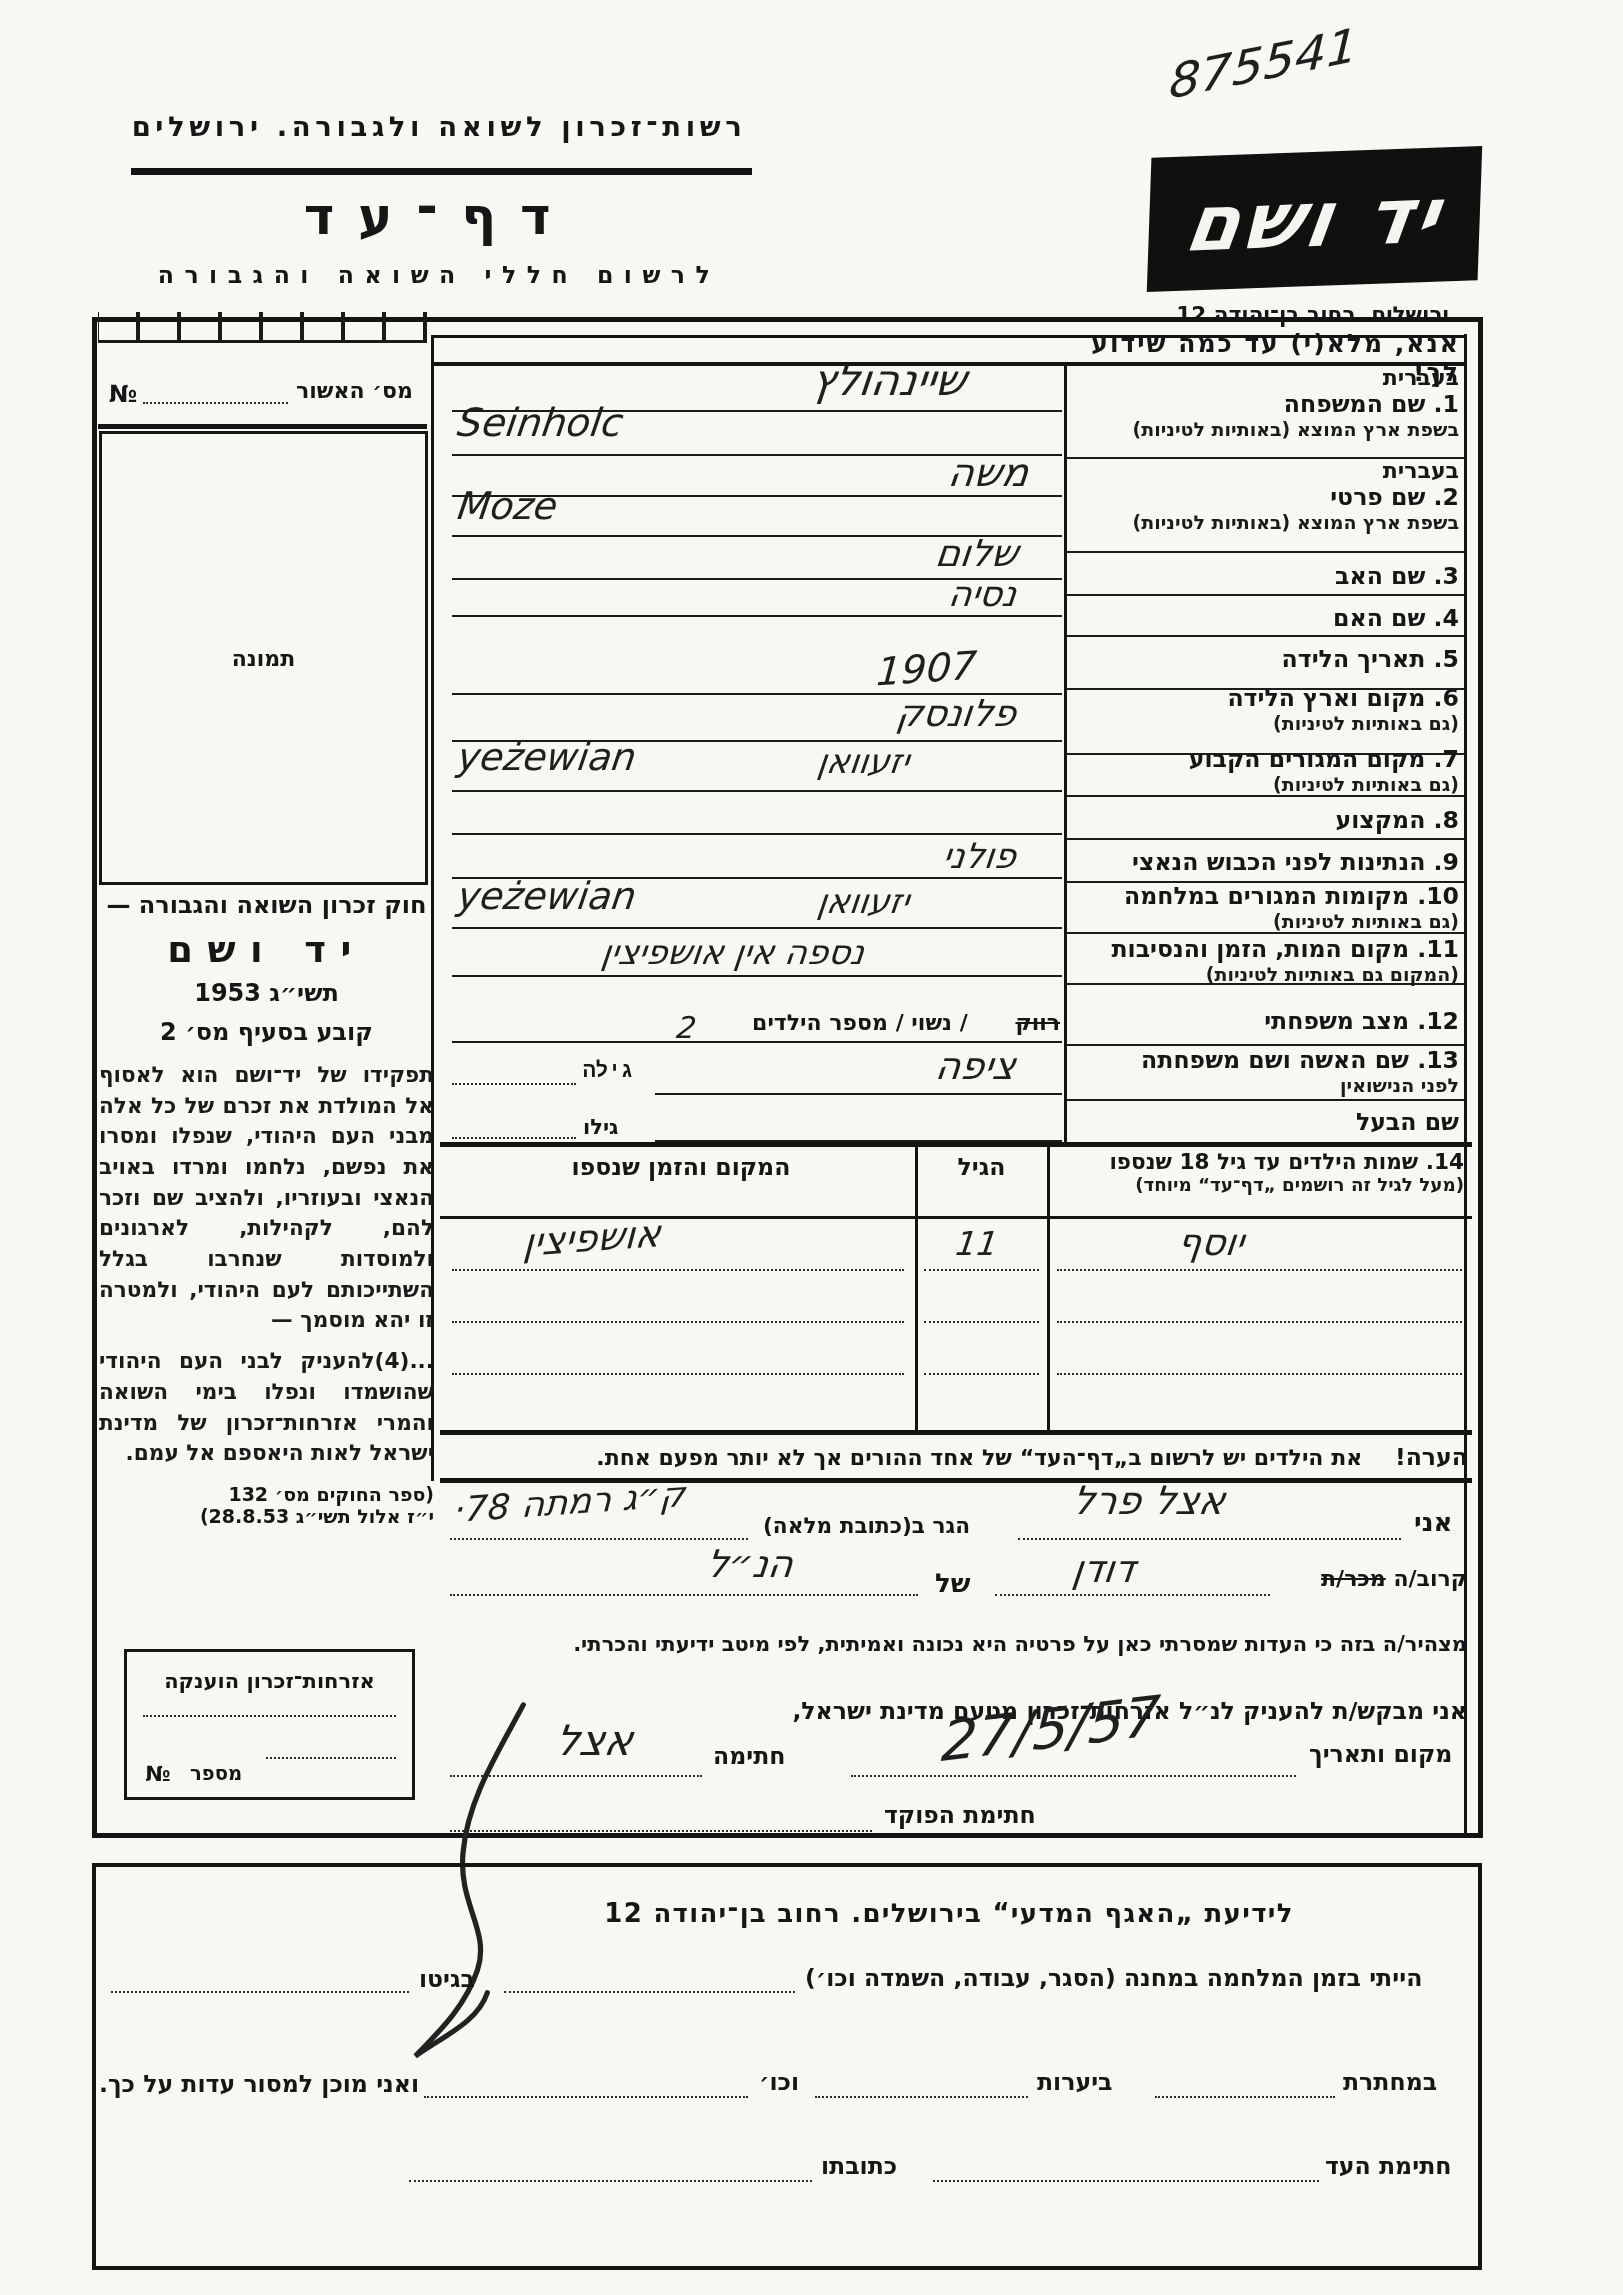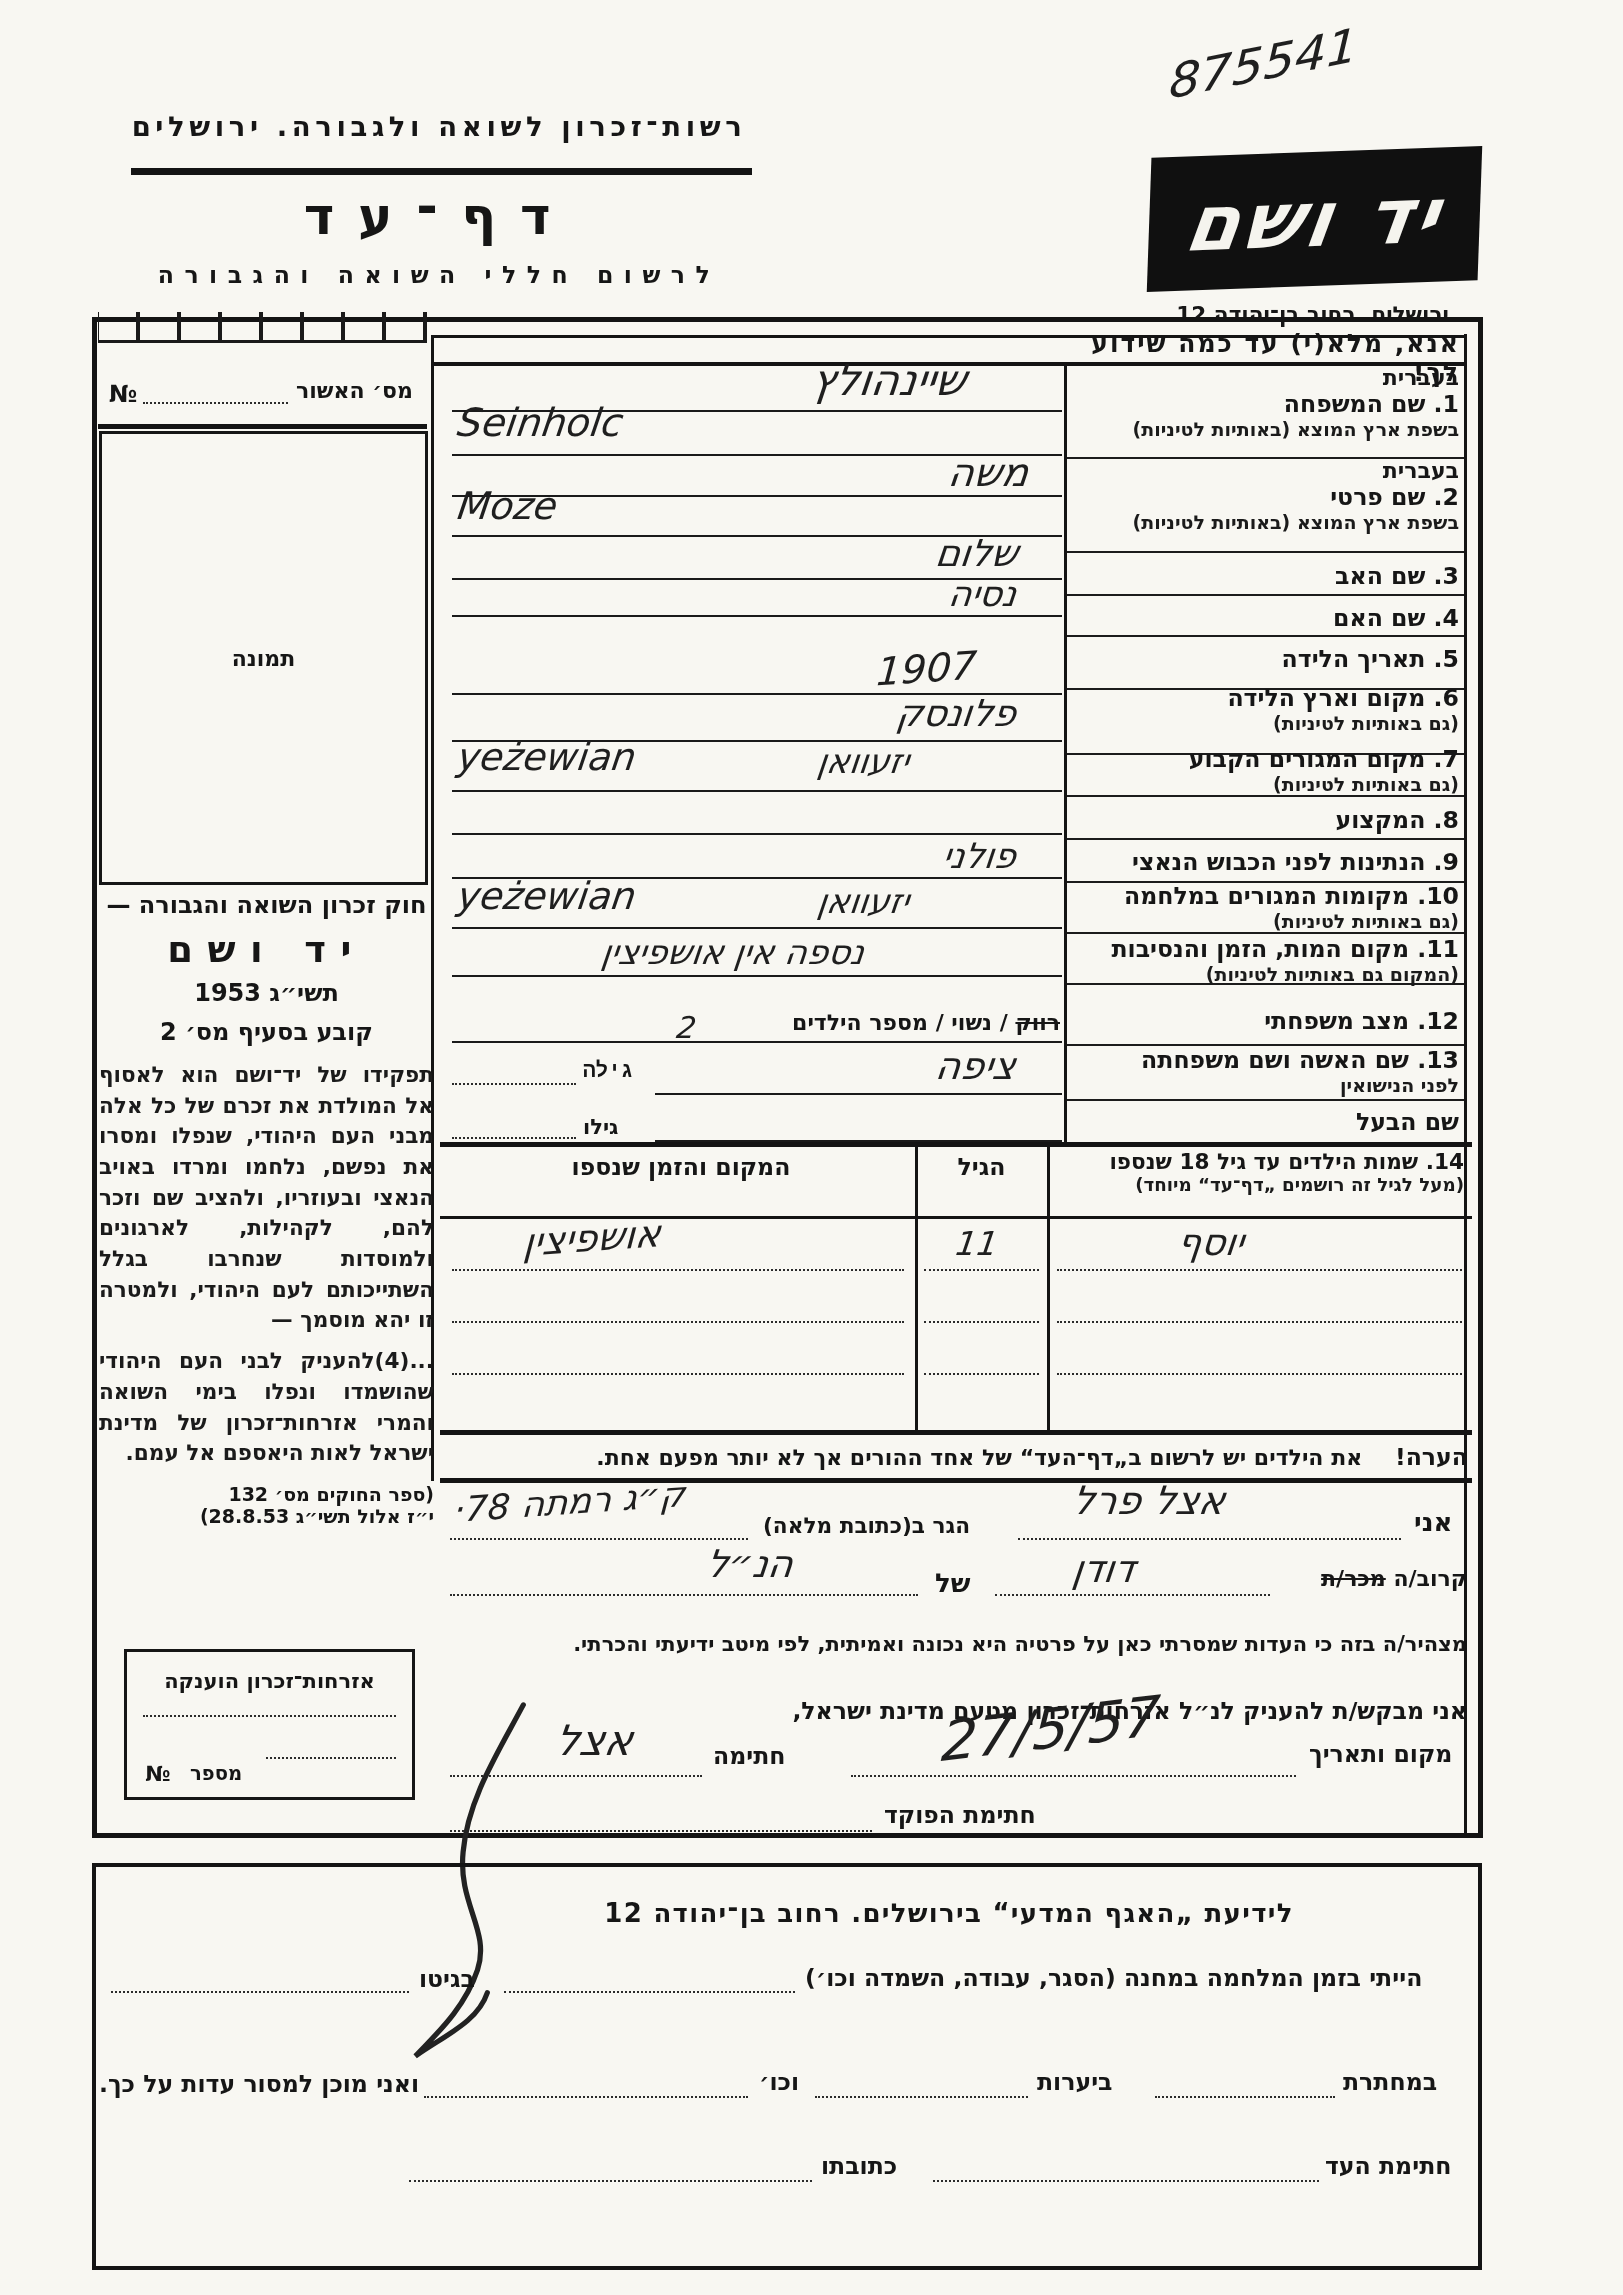--- a/index.html
+++ b/index.html
@@ -9,21 +9,21 @@
   .print{font-weight:bold;color:#161616;}
   .ctr{text-align:center;}
   .rt{text-align:right;}
   .hw{font-family:"DejaVu Sans",sans-serif;font-style:italic;font-weight:normal;color:#1f1f1f;
       transform:skewX(-8deg);white-space:nowrap;line-height:1;}
   .hwr{transform:skewX(-8deg) rotate(-4deg);}
   .line{border-bottom:2.6px solid #1a1a1a;height:0;}
   .dotted{border-bottom:2.6px dotted #2b2b2b;height:0;}
   .rule{background:#141414;}
   .sub{font-weight:bold;font-size:19px;}
-  .struck{text-decoration:line-through;text-decoration-thickness:2px;}
+  .struck{text-decoration:line-through;text-decoration-thickness:2px;margin-left:40px;}
   .lblrow{position:absolute;left:1067px;width:397px;text-align:right;padding-right:5px;
           border-bottom:2px solid #1c1c1c;box-sizing:border-box;}
   .num{font-weight:bold;}
   .ticks{background:repeating-linear-gradient(to left,#1a1a1a 0 3.9px,transparent 3.9px 41px);
          border-bottom:3.9px solid #1a1a1a;}
   .lawtxt{font-weight:bold;line-height:1.42;text-align:justify;}
   svg{display:block;}
 </style>
 </head>
 <body>

